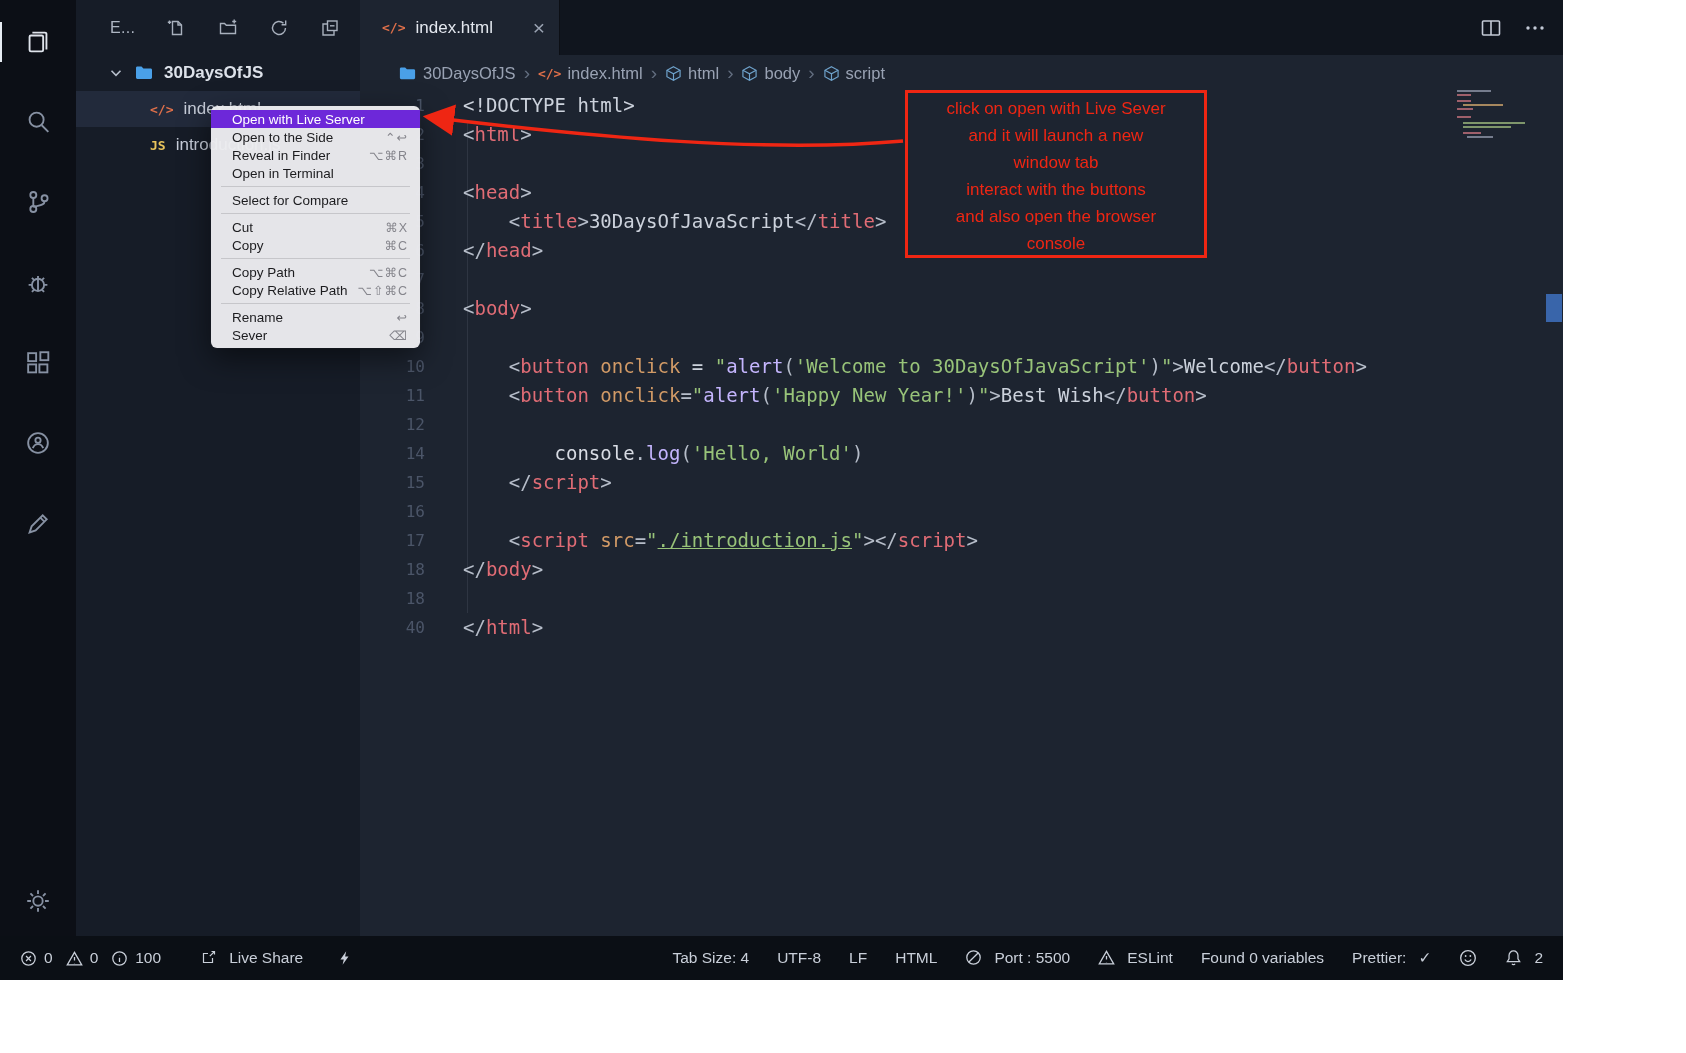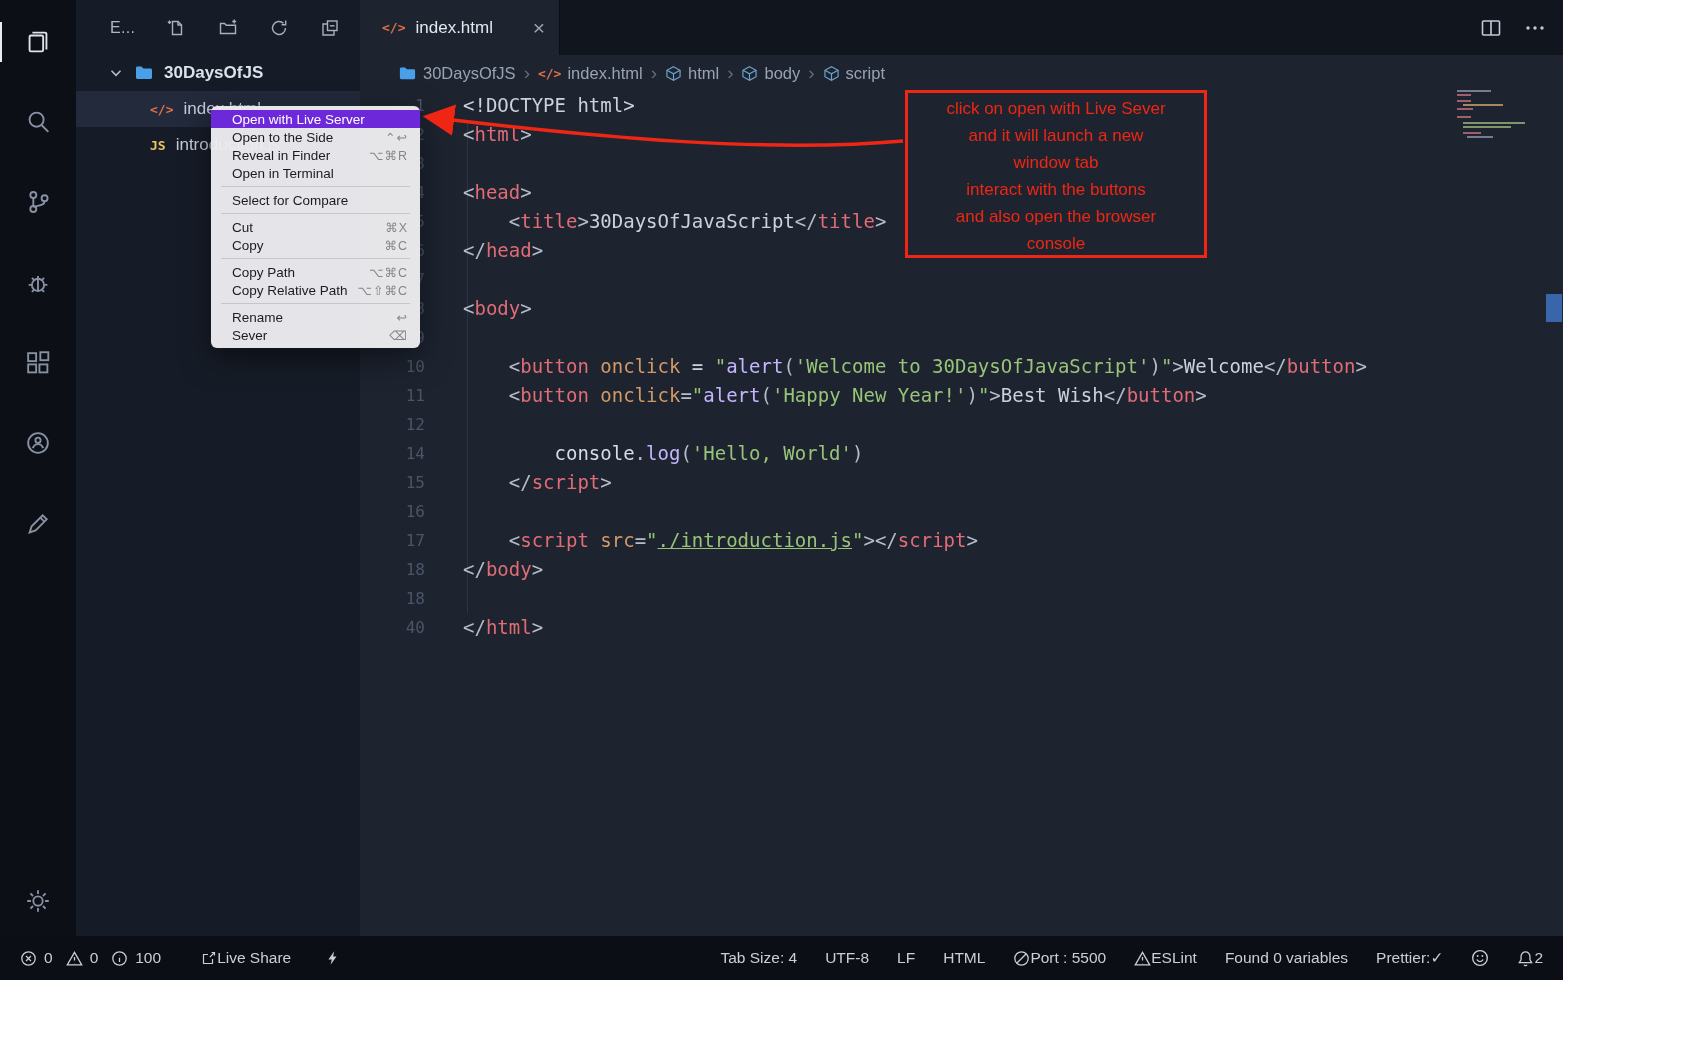--- a/index.html
+++ b/index.html
@@ -55,21 +55,21 @@
   .obj { color:#d8dce4; }
   .sel { background:#3a4a68; }
 
   .minimap { position:absolute; right:18px; top:88px; width:90px; height:54px; }
   .scroll-marker { position:absolute; right:1px; top:294px; width:16px; height:28px; background:#3d6db8; opacity:.9; }
 
   
   .statusbar { position:absolute; left:0; top:936px; width:1563px; height:44px; background:#0b0f15; display:flex; align-items:center; padding:0 20px; font-size:15.5px; color:#c9cfd9; }
   .sb-left { display:flex; align-items:center; gap:34px; }
   .sb-right { margin-left:auto; display:flex; align-items:center; gap:28px; }
-  .sb-item { display:flex; align-items:center; gap:0; white-space:nowrap; }
+  .sb-item { display:flex; align-items:flex-start; gap:12px; white-space:nowrap; }
   .sb-item svg { display:block; }
   .problems { display:flex; align-items:center; gap:7px; }
   .problems .cnt { margin-right:6px; }
 
   
   .context-menu { position:absolute; left:211px; top:106px; width:209px; background:rgba(236,236,239,.97); border-radius:6px; padding:4px 0; z-index:60;
                   box-shadow:0 10px 30px rgba(0,0,0,.5), 0 0 0 1px rgba(50,50,60,.28); font-size:13.5px; color:#1c1c1f; }
   .menu-item { display:flex; justify-content:space-between; align-items:center; height:18px; padding:0 12px 0 21px; }
   .menu-item.highlighted { background:#6d28d9; color:#ffffff; }
   .menu-shortcut { color:#85858c; font-size:12.5px; letter-spacing:1px; }

